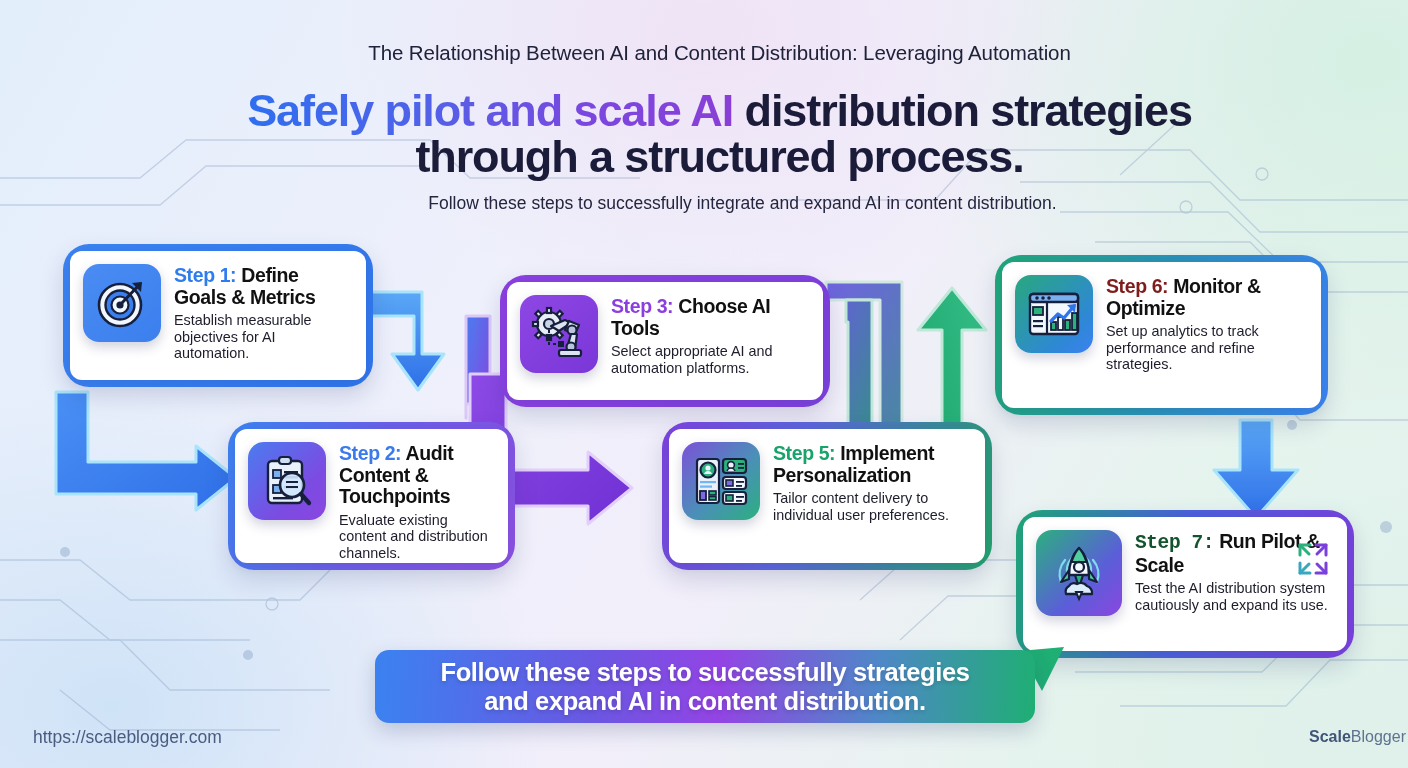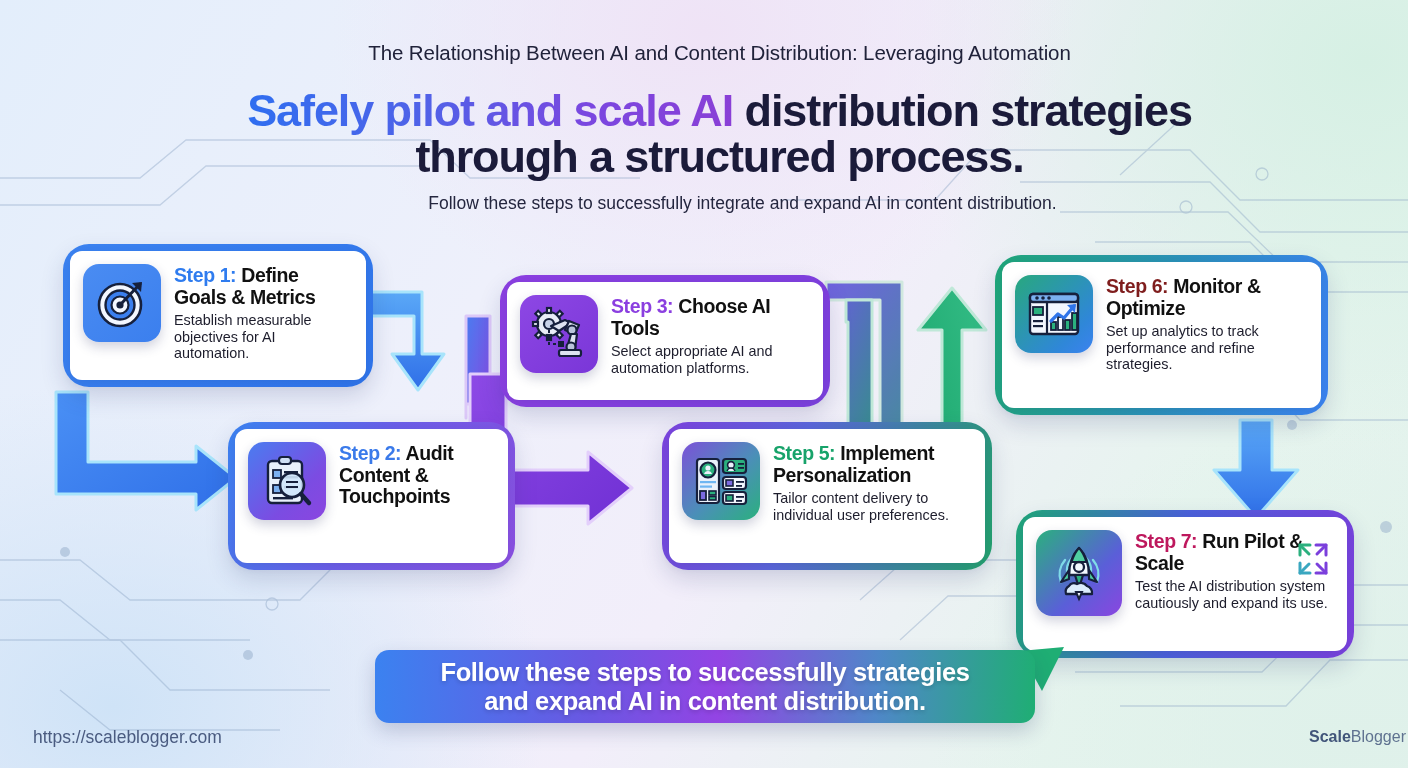--- a/index.html
+++ b/index.html
@@ -78,21 +78,21 @@
   #card3 .tile{width:78px;height:78px;background:linear-gradient(140deg,#8d47e4,#7a36d8);}
   #card5 .tile{width:78px;height:78px;background:linear-gradient(135deg,#7b52d8,#4b8fb8 55%,#2bb07e);}
   #card6 .tile{width:78px;height:78px;background:linear-gradient(135deg,#28a87e,#2f87d8 75%,#3b82f0);}
   #card7 .tile{width:86px;height:86px;background:linear-gradient(135deg,#2bb07e,#5a5fd8 60%,#8a46e0);}
 
   #card1 .stepno{color:#2f7cef;}
   #card2 .stepno{color:#3a7aea;}
   #card3 .stepno{color:#8b3fe0;}
   #card5 .stepno{color:#17a36a;}
   #card6 .stepno{color:#7f1d1d;}
-  #card7 .stepno{color:#be185d;}
+  #card7 .stepno{color:#14532d;font-family:Liberation Mono, monospace;}
 
   #card3 .card-inner,#card5 .card-inner,#card6 .card-inner,#card7 .card-inner{align-items:flex-start;}
 
   .expand-icon{position:absolute;right:16px;top:24px;width:36px;height:36px;}
 
   
   .banner{
     position:absolute;left:375px;top:650px;width:660px;height:73px;
     border-radius:14px;
     background:linear-gradient(92deg,#3b82f0 0%,#6a57e2 33%,#9344e4 52%,#4f87c8 76%,#1fae74 100%);
@@ -249,20 +249,21 @@
           <circle cx="33" cy="32" r="12" fill="#cfe6fb" fill-opacity=".9" stroke="#16203c" stroke-width="2.6"></circle>
           <path d="M27 29 h12 M27 34 h12" stroke="#16203c" stroke-width="2"></path>
           <path d="M42 41 L50 50" stroke="#16203c" stroke-width="4.4" stroke-linecap="round"></path>
         </svg>
       </div>
       <div class="txt">
         <div class="title">
           <span class="stepno">Step 2:</span>
           <span>Audit Content &amp; Touchpoints</span>
         </div>
+        <div class="desc">Evaluate existing content and distribution channels.</div>
       </div>
     </div>
   </div>
 
   <div class="card" id="card3">
     <div class="card-inner">
       <div class="tile">
         <svg width="56" height="56" viewBox="0 0 56 56">
           <g stroke="#16203c" stroke-width="2.2" fill="#e9edf7">
             <circle cx="18" cy="18" r="12"></circle>

